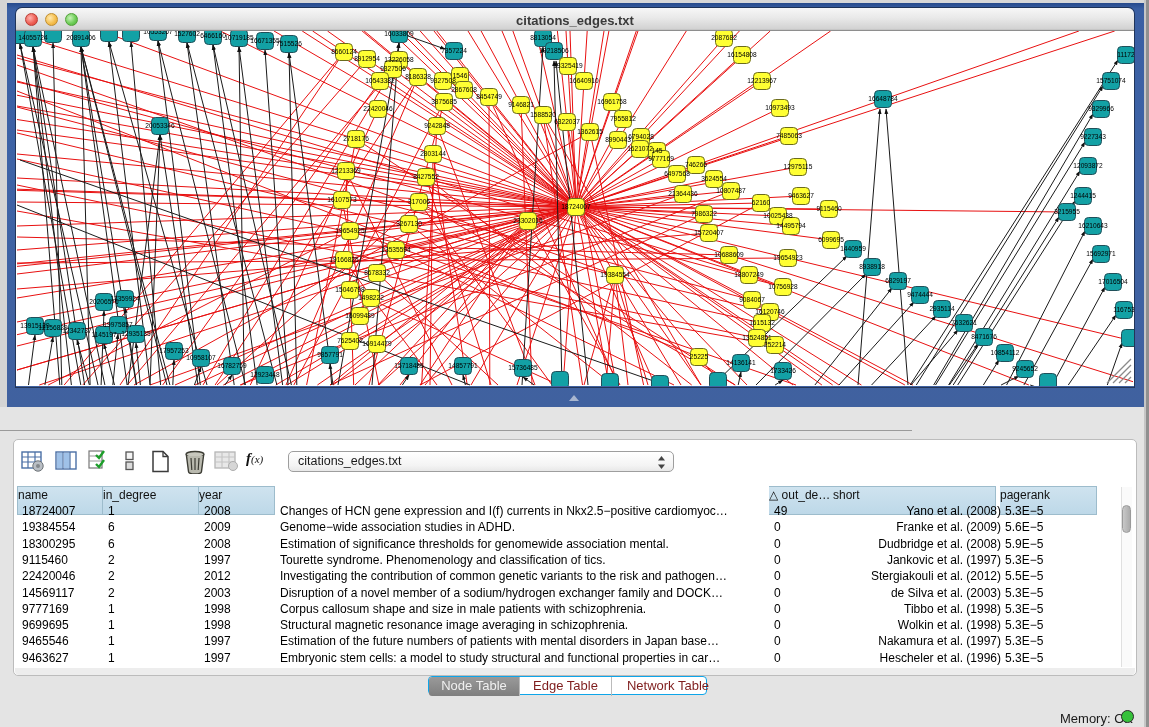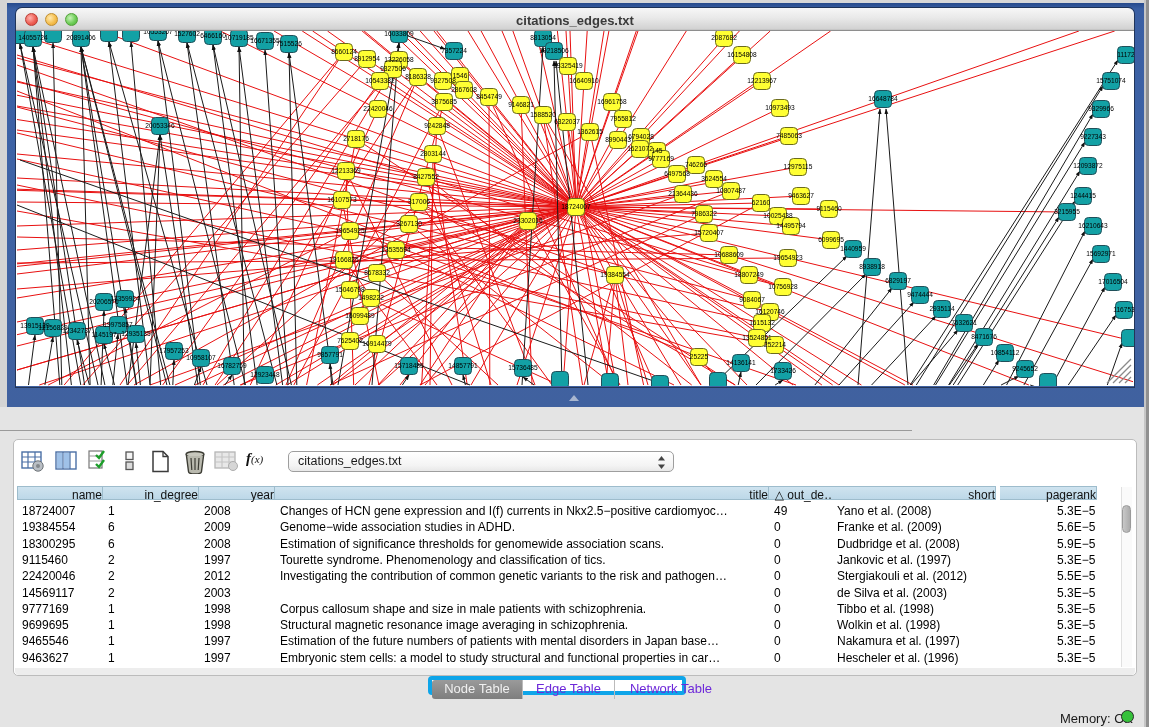--- a/index.html
+++ b/index.html
@@ -20,32 +20,32 @@
 #phead{left:0;top:430px;width:912px;height:24px;background:linear-gradient(180deg,#fdfdfd 0,#e9e9e9 55%,#d7d7d7 100%);border-top:1px solid #9a9a9a;border-bottom:1px solid #a8a8a8}
 #phead .t{position:absolute;left:8px;top:5px;font-size:11px;color:#1c1c1c}
 #pbody{left:0;top:431px;width:1149px;height:296px;background:#e4e4e4}
 #wpanel{left:13px;top:439px;width:1124px;height:237px;background:#fff;border:1px solid #bcbcbc;border-radius:5px}
 #hsbar{left:15px;top:668px;width:1120px;height:7px;background:#ededed;border-radius:0 0 4px 4px}
 
 .ticon{position:absolute;top:450px}
 #combo{left:288px;top:451px;width:386px;height:21px;background:linear-gradient(180deg,#fff 0,#f4f4f4 70%,#e8e8e8 100%);border:1px solid #9e9e9e;border-radius:5px;font-size:12.5px;color:#1a1a1a;padding:2px 0 0 9px}
 
 #thead{left:17px;top:486px;width:1080px;height:17px}
-.hc{position:absolute;top:0;height:14px;background:linear-gradient(180deg,#cfe3ef 0,#bdd8e8 100%);border:1px solid #9dbccc;border-left:none;font-size:12px;text-align:right;color:#111;padding-top:1px}
+.hc{position:absolute;top:0;height:29px;background:linear-gradient(180deg,#cfe3ef 0,#bdd8e8 100%);border:1px solid #9dbccc;border-left:none;font-size:12px;text-align:left;color:#111;padding-top:1px}
 .hc.first{border-left:1px solid #9dbccc}
 .trow{position:absolute;left:17px;width:1080px;height:16.3px;font-size:12px;color:#000;white-space:nowrap}
 .c{position:absolute;top:1px;overflow:hidden}
 .c0{left:5px;width:80px}.c1{left:91px;width:90px}.c2{left:187px;width:70px}
 .c3{left:263px;width:488px}.c4{left:757px;width:62px}
-.c5{left:820px;width:164px;text-align:left}.c6{left:1040px;width:92px}
+.c5{left:820px;width:164px;text-align:right}.c6{left:988px;width:92px}
 #vsb{left:1121px;top:487px;width:11px;height:180px;background:#fafafa;border-left:1px solid #e0e0e0}
 #vthumb{left:1122px;top:505px;width:9px;height:28px;background:linear-gradient(90deg,#c8c8c8,#ababab);border:1px solid #9a9a9a;border-radius:5px}
 
-#tabs{left:428px;top:676px;width:258px;height:19px;border:4px solid #0ea5e9;border-radius:4px;background:#fff;font-size:13px}
-#tabs span{position:absolute;top:0;height:19px;text-align:center;padding-top:1px;color:#6d28d9}
+#tabs{left:428px;top:676px;width:279px;height:19px;border:1px solid #0ea5e9;border-radius:4px;background:#fff;font-size:13px}
+#tabs span{position:absolute;top:0;height:19px;text-align:center;padding-top:1px;color:#7f1d1d}
 #seg1{left:0;width:90px;background:linear-gradient(180deg,#9a9a9a 0,#7e7e7e 100%);color:#f0f0f0 !important;border-radius:3px 0 0 3px}
 #seg2{left:90px;width:92px;border-left:1px solid #bbb}
 #seg3{left:182px;width:113px;border-left:1px solid #bbb}
 #mem{left:1060px;top:711px;font-size:13px;color:#1a1a1a}
 #memdot{left:1121px;top:710px;width:13px;height:13px;border-radius:50%;background:#36c13b;border:1px solid #2b2b2b}
 svg text{font-family:"Liberation Sans",sans-serif}
 </style></head><body>
 <div class="abs" id="blue"></div>
 <div class="abs" id="topgray"></div>
 <div class="abs" id="leftgray"></div>
@@ -701,21 +701,20 @@
  <svg class="abs" style="right:7px;top:3px" width="9" height="15" viewBox="0 0 9 15">
   <path d="M4.5 1 L8 5.5 H1 z" fill="#444"></path>
       <path d="M4.5 14 L1 9.5 H8 z" fill="#444"></path>
  </svg>
 </div>
 
 <div class="abs" id="thead">
  <span class="hc first" style="left:0;width:86px">name</span>
  <span class="hc" style="left:86px;width:96px">in_degree</span>
  <span class="hc" style="left:182px;width:76px">year</span>
- <span class="hc" style="left:258px;width:494px">title</span>
  <span class="hc" style="left:752px;width:68px">△ out_de…</span>
  <span class="hc" style="left:816px;width:163px">short</span>
  <span class="hc" style="left:983px;width:97px">pagerank</span>
 </div>
 <div class="trow" style="top:503.0px">
     <span class="c c0">18724007</span>
     <span class="c c1">1</span>
     <span class="c c2">2008</span>
     <span class="c c3">Changes of HCN gene expression and I(f) currents in Nkx2.5−positive cardiomyoc…</span>
     <span class="c c4">49</span>
@@ -728,21 +727,21 @@
     <span class="c c2">2009</span>
     <span class="c c3">Genome−wide association studies in ADHD.</span>
     <span class="c c4">0</span>
     <span class="c c5">Franke et al. (2009)</span>
     <span class="c c6">5.6E−5</span>
   </div>
 <div class="trow" style="top:535.6px">
     <span class="c c0">18300295</span>
     <span class="c c1">6</span>
     <span class="c c2">2008</span>
-    <span class="c c3">Estimation of significance thresholds for genomewide association scans.</span>
+    <span class="c c3">Estimation of significance thresholds for genomewide association mental.</span>
     <span class="c c4">0</span>
     <span class="c c5">Dudbridge et al. (2008)</span>
     <span class="c c6">5.9E−5</span>
   </div>
 <div class="trow" style="top:551.9px">
     <span class="c c0">9115460</span>
     <span class="c c1">2</span>
     <span class="c c2">1997</span>
     <span class="c c3">Tourette syndrome. Phenomenology and classification of tics.</span>
     <span class="c c4">0</span>
@@ -755,20 +754,21 @@
     <span class="c c2">2012</span>
     <span class="c c3">Investigating the contribution of common genetic variants to the risk and pathogen…</span>
     <span class="c c4">0</span>
     <span class="c c5">Stergiakouli et al. (2012)</span>
     <span class="c c6">5.5E−5</span>
   </div>
 <div class="trow" style="top:584.5px">
     <span class="c c0">14569117</span>
     <span class="c c1">2</span>
     <span class="c c2">2003</span>
+    <span class="c c3">Disruption of a novel member of a sodium/hydrogen exchanger family and DOCK…</span>
     <span class="c c4">0</span>
     <span class="c c5">de Silva et al. (2003)</span>
     <span class="c c6">5.3E−5</span>
   </div>
 <div class="trow" style="top:600.8px">
     <span class="c c0">9777169</span>
     <span class="c c1">1</span>
     <span class="c c2">1998</span>
     <span class="c c3">Corpus callosum shape and size in male patients with schizophrenia.</span>
     <span class="c c4">0</span>

